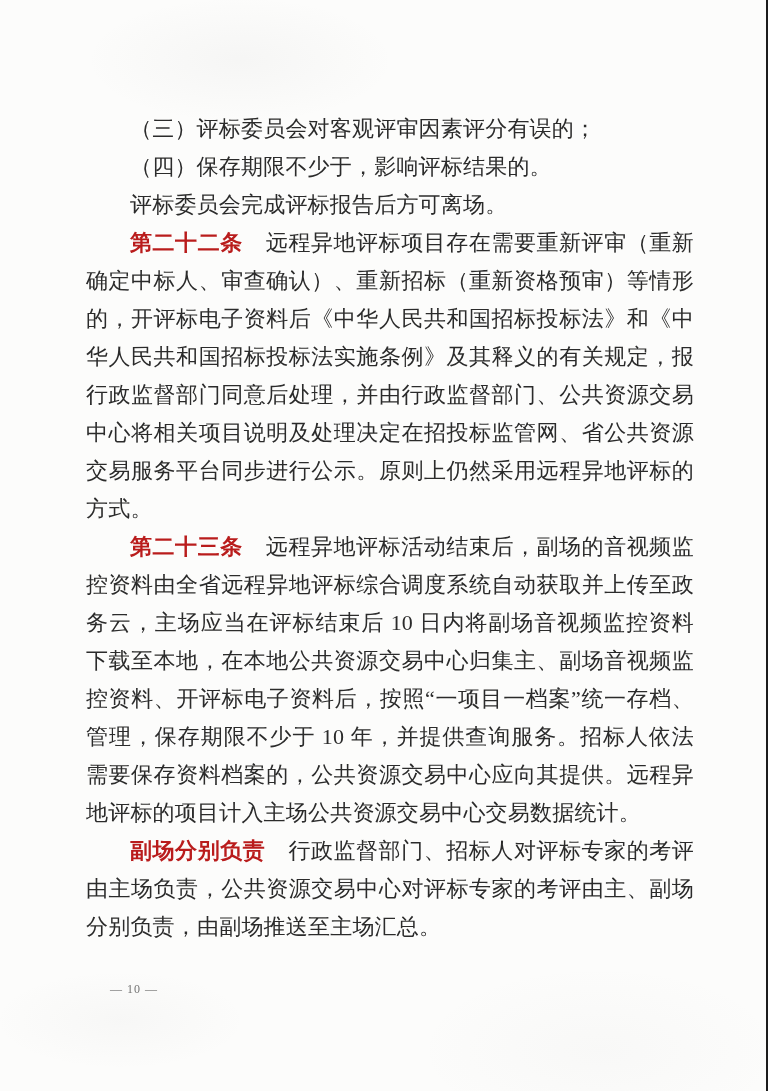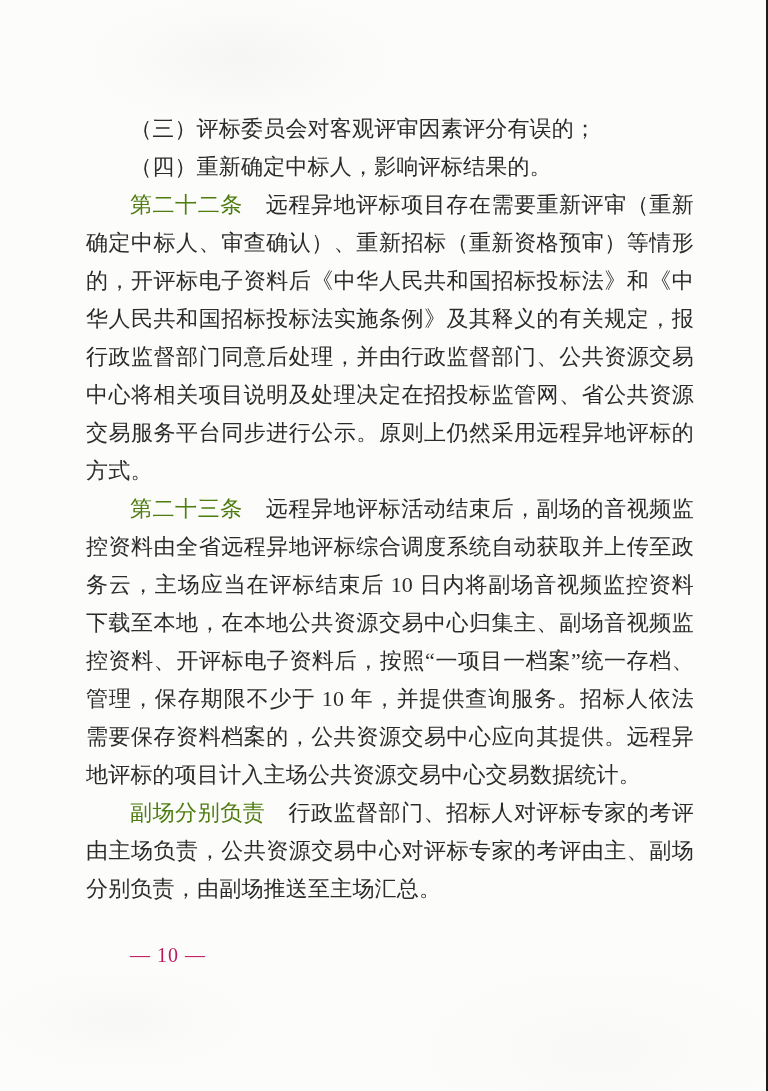--- a/index.html
+++ b/index.html
@@ -43,47 +43,48 @@
     font-size: 22px;
     line-height: 38px;
     letter-spacing: 0.2px;
     text-align: justify;
     text-justify: inter-ideograph;
     text-indent: 2em;
     word-break: break-all;
   }
   .article-label {
     font-family: "Liberation Sans", "DejaVu Sans", sans-serif;
-    font-weight: 400;
-    color: #4d7c0f;
+    font-weight: 700;
+    color: #b91c1c;
     margin-right: 1.05em;
   }
   .page-number {
     margin-top: 36px;
-    margin-left: 44px;
-    font-size: 20px;
+    margin-left: 24px;
+    font-size: 12px;
     letter-spacing: 1px;
-    color: #be185d;
+    color: #737373;
   }
   .scan-edge-line {
     position: absolute;
     top: 0;
     right: 0;
     width: 2px;
     height: 1091px;
     background: #1c1c1c;
   }
 </style>
 </head>
 <body>
 
 <div class="doc-page">
   <div class="doc-text">
     <p>（三）评标委员会对客观评审因素评分有误的；</p>
-    <p>（四）重新确定中标人，影响评标结果的。</p>
+    <p>（四）保存期限不少于，影响评标结果的。</p>
+    <p>评标委员会完成评标报告后方可离场。</p>
 
     <p>
       <span class="article-label">第二十二条</span><span>远程异地评标项目存在需要重新评审（重新确定中标人、审查确认）、重新招标（重新资格预审）等情形的，开评标电子资料后《中华人民共和国招标投标法》和《中华人民共和国招标投标法实施条例》及其释义的有关规定，报行政监督部门同意后处理，并由行政监督部门、公共资源交易中心将相关项目说明及处理决定在招投标监管网、省公共资源交易服务平台同步进行公示。原则上仍然采用远程异地评标的方式。</span>
     </p>
 
     <p>
       <span class="article-label">第二十三条</span><span>远程异地评标活动结束后，副场的音视频监控资料由全省远程异地评标综合调度系统自动获取并上传至政务云，主场应当在评标结束后 10 日内将副场音视频监控资料下载至本地，在本地公共资源交易中心归集主、副场音视频监控资料、开评标电子资料后，按照“一项目一档案”统一存档、管理，保存期限不少于 10 年，并提供查询服务。招标人依法需要保存资料档案的，公共资源交易中心应向其提供。远程异地评标的项目计入主场公共资源交易中心交易数据统计。</span>
     </p>
 
     <p>

